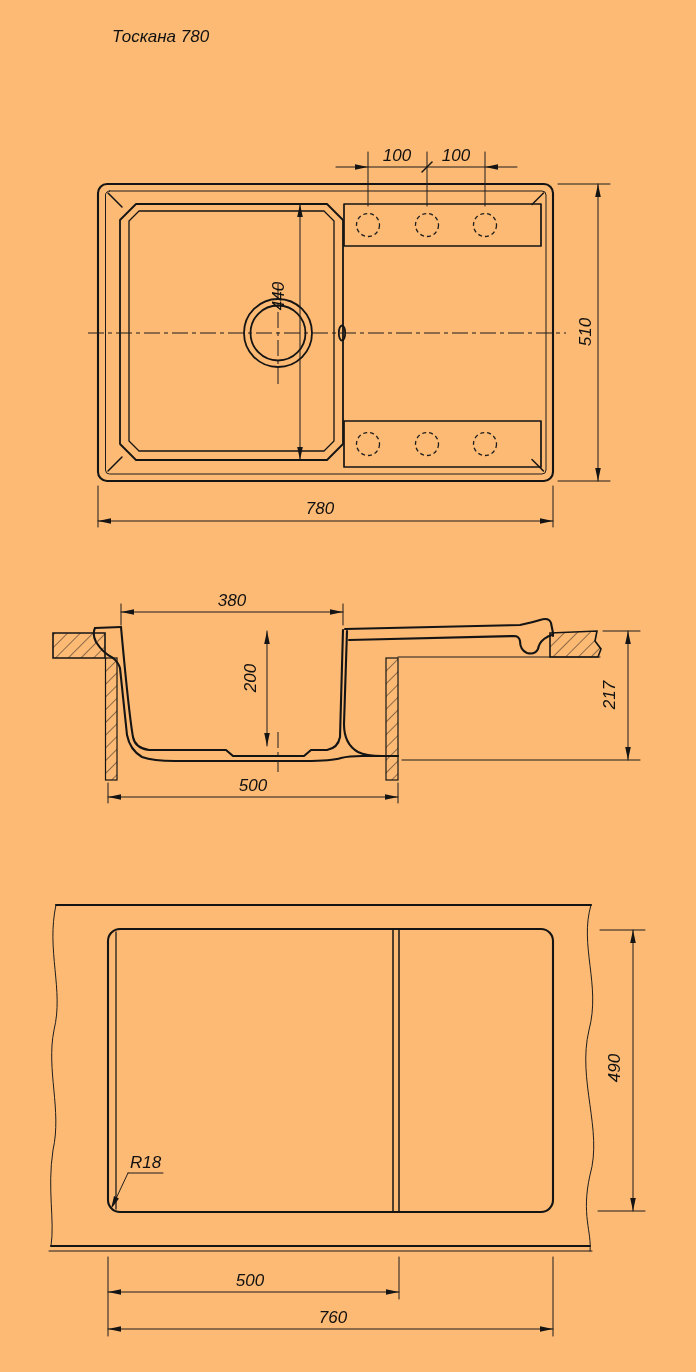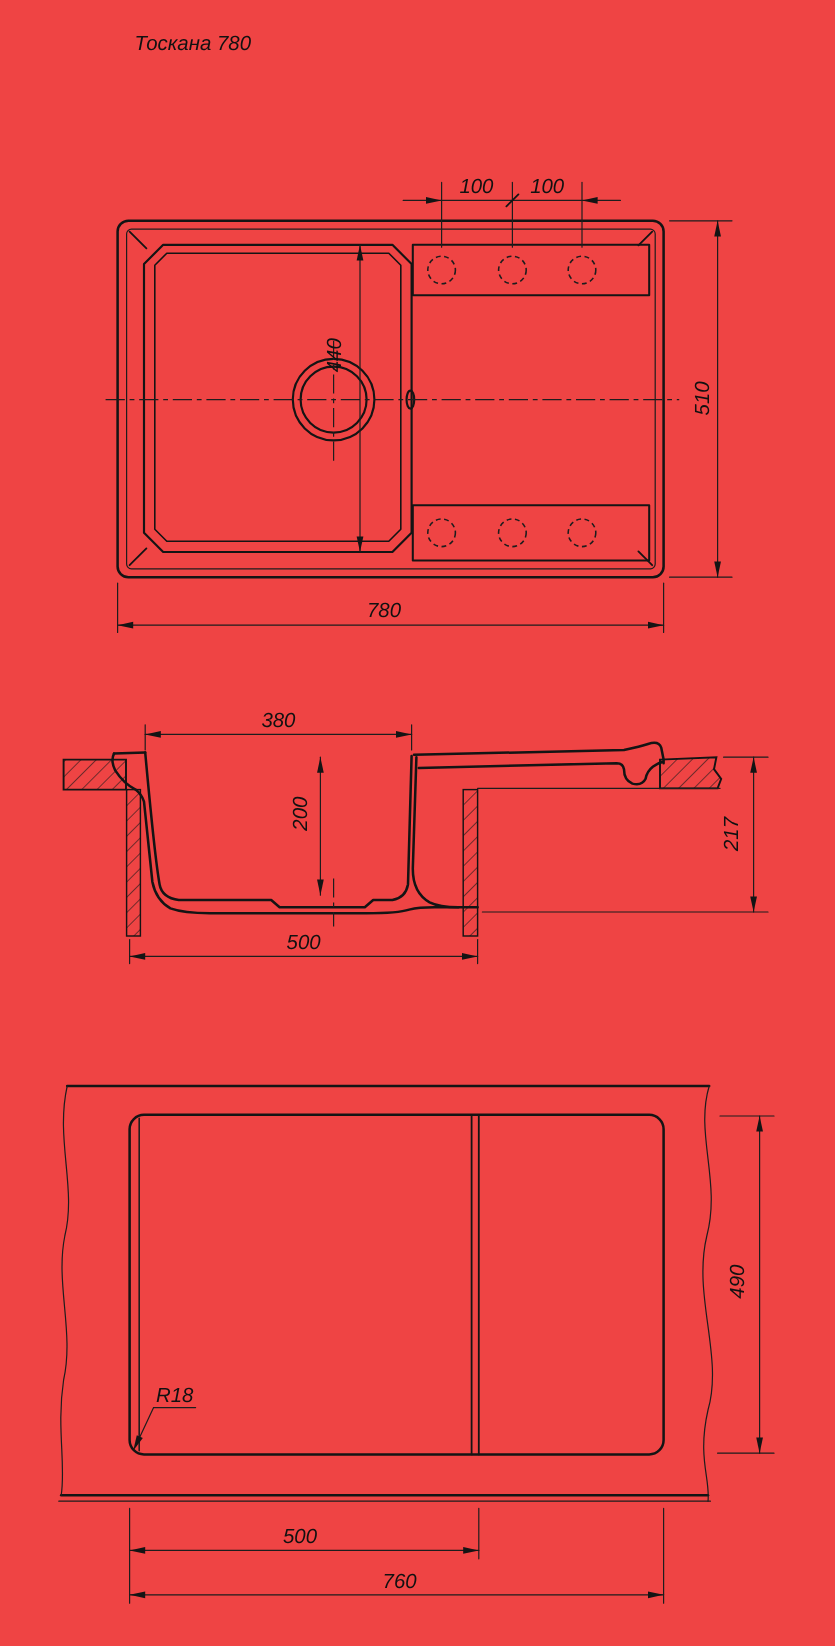--- a/index.html
+++ b/index.html
@@ -1,16 +1,16 @@
 <!DOCTYPE html>
 <html><head>
 <meta charset="utf-8">
 <style>
   html,body{margin:0;padding:0;background:#ffffff;}
-  #page{position:relative;width:696px;height:1372px;background:#ef4444;overflow:hidden;
+  #page{position:relative;width:696px;height:1372px;background:#fdba74;overflow:hidden;
         font-family:"Liberation Sans",sans-serif;}
   svg{display:block}
   .thick{stroke:#141414;stroke-width:2.1;fill:none;stroke-linejoin:round;stroke-linecap:round;}
   .med{stroke:#141414;stroke-width:1.5;fill:none;stroke-linejoin:round;stroke-linecap:round;}
   .thin{stroke:#1d1d1d;stroke-width:1;fill:none;stroke-linecap:round;}
   .dashc{stroke:#1d1d1d;stroke-width:1.3;fill:none;stroke-dasharray:4 3;}
   .cline{stroke:#1d1d1d;stroke-width:1;fill:none;stroke-dasharray:16 4 4 4;}
   .arrow{fill:#141414;stroke:none;}
   .hatched{fill:url(#hatch);stroke:#141414;stroke-width:1.6;}
   text.dim{font:italic 17px "Liberation Sans",sans-serif;fill:#111;}

